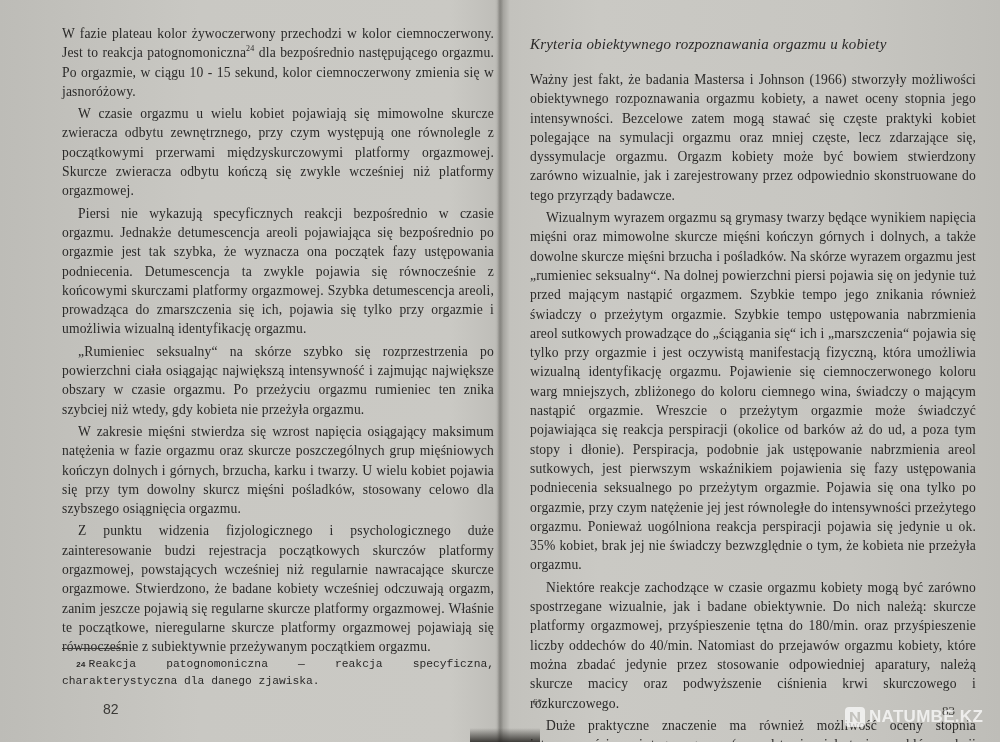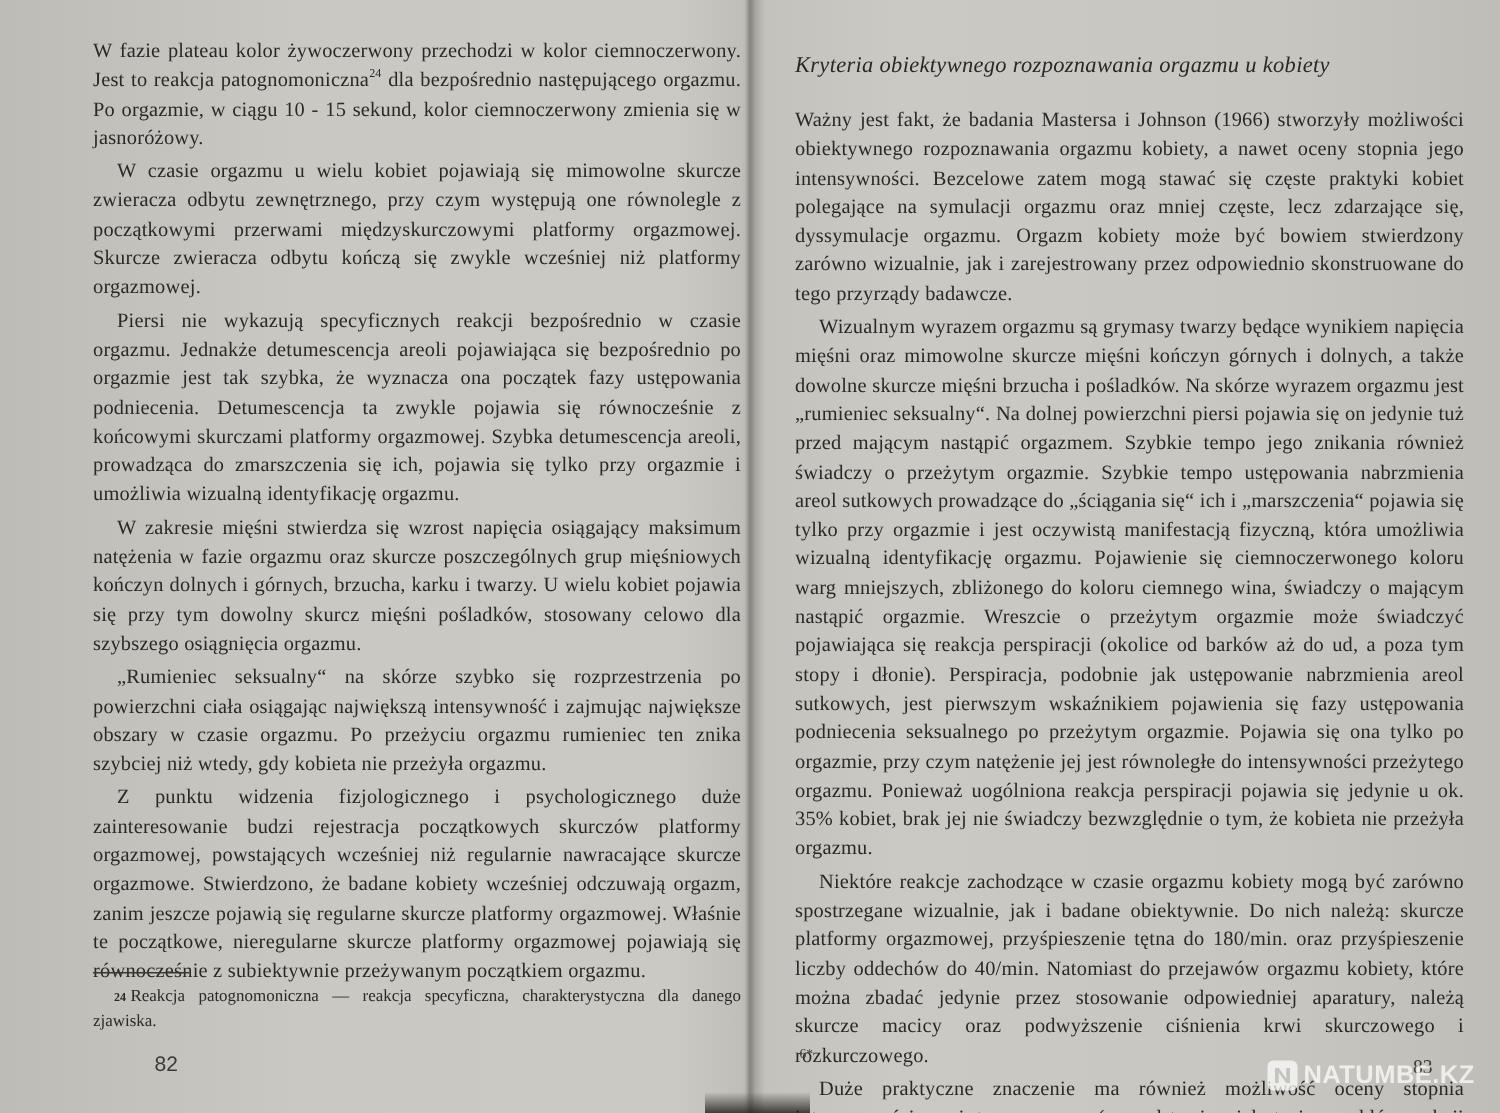--- a/index.html
+++ b/index.html
@@ -32,21 +32,21 @@
   .sup { font-size: 8px; vertical-align: super; line-height: 0; }
   .section-title {
     position: absolute; left: 30px; top: 36px; width: 450px;
     font-style: italic; font-size: 15px; letter-spacing: 0.2px;
   }
   .footnote-rule {
     position: absolute; left: 62px; top: 648px; width: 64px; height: 1px; background: #3a3936;
   }
   .footnote {
     position: absolute; left: 62px; top: 656px; width: 432px;
-    font-size: 11.3px; line-height: 16px; text-align: justify;
+    font-size: 11.3px; line-height: 16px; text-align: justify; font-family: Liberation Mono, monospace;
   }
   .footnote .fn-mark { font-size: 8px; font-weight: bold; margin-left: 14px; margin-right: 3px; }
   .page-number-left {
     position: absolute; left: 72px; top: 701px;
     font-family: "Liberation Sans", sans-serif; font-size: 14px; color: #3b3a37; margin-left: 31px;
   }
   .signature-mark {
     position: absolute; left: 533px; top: 697px; font-size: 9px; color: #3b3a37;
   }
   .page-number-right {
@@ -69,22 +69,22 @@
 </head>
 <body>
 
 <div class="spread">
 
   <div class="page page-left">
     <div class="text-block left-text">
       <p class="para first"><span>W fazie plateau kolor żywoczerwony przechodzi w kolor ciemnoczerwony. Jest to reakcja patognomoniczna</span><span class="sup">24</span><span> dla bezpośrednio następującego orgazmu. Po orgazmie, w ciągu 10 - 15 sekund, kolor ciemnoczerwony zmienia się w jasnoróżowy.</span></p>
       <p class="para">W czasie orgazmu u wielu kobiet pojawiają się mimowolne skurcze zwieracza odbytu zewnętrznego, przy czym występują one równolegle z początkowymi przerwami międzyskurczowymi platformy orgazmowej. Skurcze zwieracza odbytu kończą się zwykle wcześniej niż platformy orgazmowej.</p>
       <p class="para">Piersi nie wykazują specyficznych reakcji bezpośrednio w czasie orgazmu. Jednakże detumescencja areoli pojawiająca się bezpośrednio po orgazmie jest tak szybka, że wyznacza ona początek fazy ustępowania podniecenia. Detumescencja ta zwykle pojawia się równocześnie z końcowymi skurczami platformy orgazmowej. Szybka detumescencja areoli, prowadząca do zmarszczenia się ich, pojawia się tylko przy orgazmie i umożliwia wizualną identyfikację orgazmu.</p>
+      <p class="para">„Rumieniec seksualny“ na skórze szybko się rozprzestrzenia po powierzchni ciała osiągając największą intensywność i zajmując największe obszary w czasie orgazmu. Po przeżyciu orgazmu rumieniec ten znika szybciej niż wtedy, gdy kobieta nie przeżyła orgazmu.</p>
       <p class="para">W zakresie mięśni stwierdza się wzrost napięcia osiągający maksimum natężenia w fazie orgazmu oraz skurcze poszczególnych grup mięśniowych kończyn dolnych i górnych, brzucha, karku i twarzy. U wielu kobiet pojawia się przy tym dowolny skurcz mięśni pośladków, stosowany celowo dla szybszego osiągnięcia orgazmu.</p>
-      <p class="para">„Rumieniec seksualny“ na skórze szybko się rozprzestrzenia po powierzchni ciała osiągając największą intensywność i zajmując największe obszary w czasie orgazmu. Po przeżyciu orgazmu rumieniec ten znika szybciej niż wtedy, gdy kobieta nie przeżyła orgazmu.</p>
       <p class="para">Z punktu widzenia fizjologicznego i psychologicznego duże zainteresowanie budzi rejestracja początkowych skurczów platformy orgazmowej, powstających wcześniej niż regularnie nawracające skurcze orgazmowe. Stwierdzono, że badane kobiety wcześniej odczuwają orgazm, zanim jeszcze pojawią się regularne skurcze platformy orgazmowej. Właśnie te początkowe, nieregularne skurcze platformy orgazmowej pojawiają się równocześnie z subiektywnie przeżywanym początkiem orgazmu.</p>
     </div>
     <div class="footnote-rule"></div>
     <div class="footnote">
       <span class="fn-mark">24</span><span>Reakcja patognomoniczna — reakcja specyficzna, charakterystyczna dla danego zjawiska.</span>
     </div>
     <div class="page-number-left">82</div>
   </div>
 
   <div class="spine"></div>

